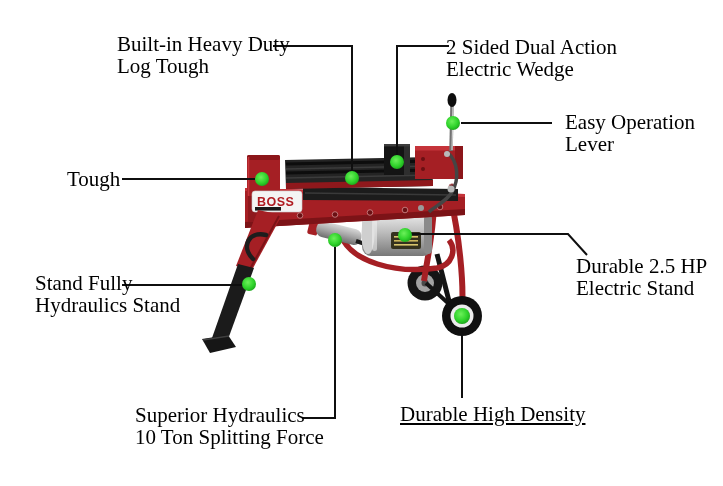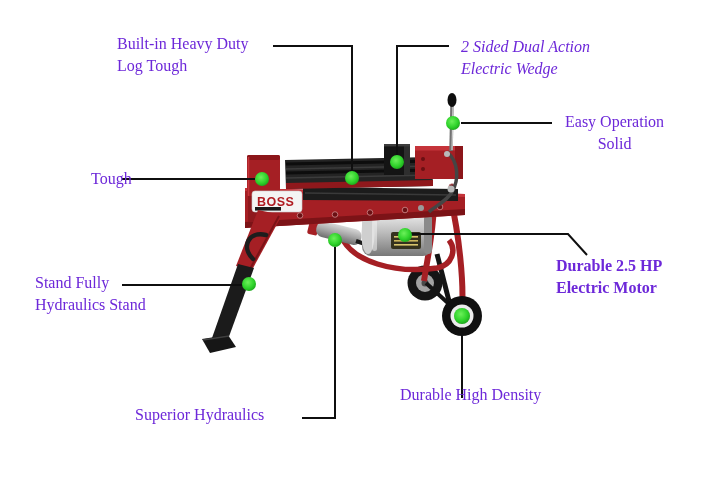--- a/index.html
+++ b/index.html
@@ -6,34 +6,34 @@
   .stage{
     position:relative;
     width:723px;height:486px;
     background:#ffffff;
     overflow:hidden;
     font-family:"Liberation Serif", serif;
   }
   .stage svg{position:absolute;left:0;top:0;}
   .callout-label{
     position:absolute;
-    font-size:16px;
+    font-size:21px;
     line-height:22px;
-    color:#6d28d9;
+    color:#000000;
     white-space:nowrap;
   }
   .callout-label span{display:block;}
   .lbl-log-racks   {left:117px; top:33px;}
-  .lbl-wedge       {left:461px; top:36px;font-style:italic;}
-  .lbl-lever       {left:565px; top:111px;text-align:center;}
-  .lbl-construction{left:67px;  top:168px;margin-left:24px;}
+  .lbl-wedge       {left:446px; top:36px;}
+  .lbl-lever       {left:565px; top:111px;}
+  .lbl-construction{left:67px;  top:168px;}
   .lbl-stand       {left:35px;  top:272px;}
   .lbl-hydraulics  {left:135px; top:404px;}
-  .lbl-wheels      {left:400px; top:384px;}
-  .lbl-motor       {left:556px; top:255px;font-weight:bold;}
+  .lbl-wheels      {left:400px; top:403px;text-decoration:underline;}
+  .lbl-motor       {left:576px; top:255px;}
 </style>
 </head>
 <body>
 
 <div class="stage">
 
   <svg width="723" height="486" viewBox="0 0 723 486">
     <defs>
       <radialGradient id="gdot" cx="0.42" cy="0.38" r="0.75">
         <stop offset="0" stop-color="#6cf05a"></stop>
@@ -194,33 +194,34 @@
   <div class="callout-label lbl-log-racks">
     <span>Built-in Heavy Duty</span>
     <span>Log Tough</span>
   </div>
   <div class="callout-label lbl-wedge">
     <span>2 Sided Dual Action</span>
     <span>Electric Wedge</span>
   </div>
   <div class="callout-label lbl-lever">
     <span>Easy Operation</span>
-    <span>Solid</span>
+    <span>Lever</span>
   </div>
   <div class="callout-label lbl-construction">
     <span>Tough</span>
   </div>
   <div class="callout-label lbl-stand">
     <span>Stand Fully</span>
     <span>Hydraulics Stand</span>
   </div>
   <div class="callout-label lbl-hydraulics">
     <span>Superior Hydraulics</span>
+    <span>10 Ton Splitting Force</span>
   </div>
   <div class="callout-label lbl-wheels">
     <span>Durable High Density</span>
   </div>
   <div class="callout-label lbl-motor">
     <span>Durable 2.5 HP</span>
-    <span>Electric Motor</span>
+    <span>Electric Stand</span>
   </div>
 
 </div>
 
 </body></html>

